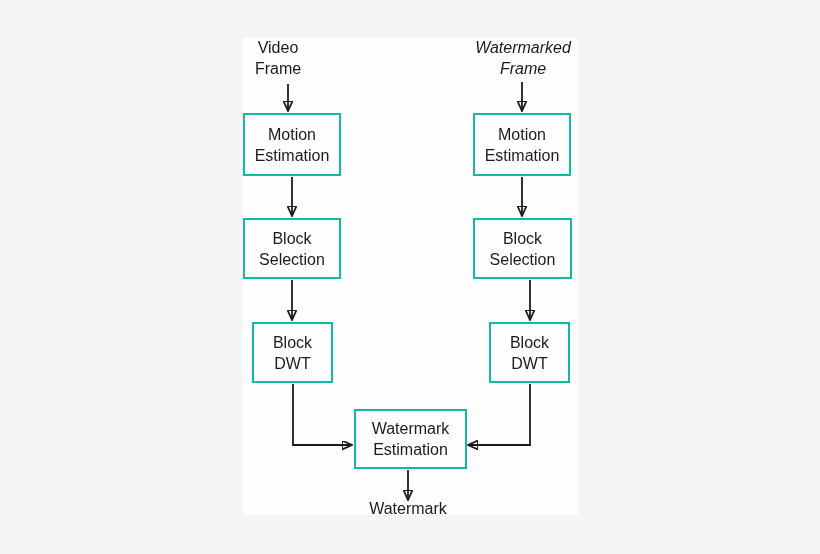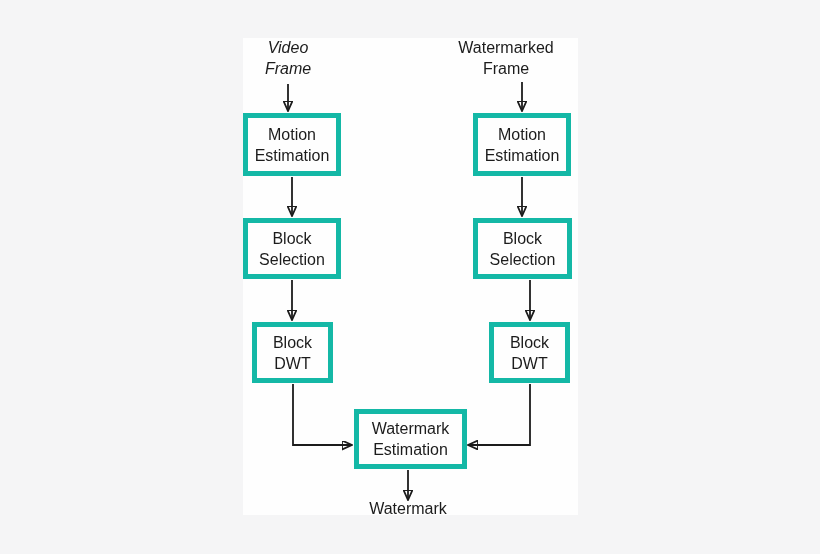--- a/index.html
+++ b/index.html
@@ -33,21 +33,21 @@
     pointer-events: none;
   }
   .arrows path {
     fill: none;
     stroke: #1c1c1c;
     stroke-width: 1.8px;
   }
   .node {
     position: absolute;
     box-sizing: border-box;
-    border: 5px solid #14b8a6;
+    border: 2px solid #14b8a6;
     background: #fefefe;
     display: flex;
     flex-direction: column;
     align-items: center;
     justify-content: center;
     text-align: center;
     font-size: 16px;
     line-height: 21px;
     color: #1c1c1c;
   }
@@ -76,26 +76,26 @@
     <path d="M522,82 L522,111" marker-end="url(#ah)"></path>
     <path d="M292,177 L292,216" marker-end="url(#ah)"></path>
     <path d="M522,177 L522,216" marker-end="url(#ah)"></path>
     <path d="M292,280 L292,320" marker-end="url(#ah)"></path>
     <path d="M530,280 L530,320" marker-end="url(#ah)"></path>
     <path d="M293,384 L293,445 L352,445" marker-end="url(#ah)"></path>
     <path d="M530,384 L530,445 L468,445" marker-end="url(#ah)"></path>
     <path d="M408,470 L408,500" marker-end="url(#ah)"></path>
   </svg>
 
-  <div class="flabel" style="left:238px; top:37px; width:100px;font-style:italic;">
+  <div class="flabel" style="left:228px; top:37px; width:100px;">
     <div>Video</div>
     <div>Frame</div>
   </div>
 
-  <div class="flabel" style="left:436px; top:37px; width:140px;">
+  <div class="flabel" style="left:453px; top:37px; width:140px;font-style:italic;">
     <div>Watermarked</div>
     <div>Frame</div>
   </div>
 
   <div class="node" style="left:243px; top:113px; width:98px; height:63px;">
     <span>Motion</span>
     <span>Estimation</span>
   </div>
 
   <div class="node" style="left:243px; top:218px; width:98px; height:61px;">

